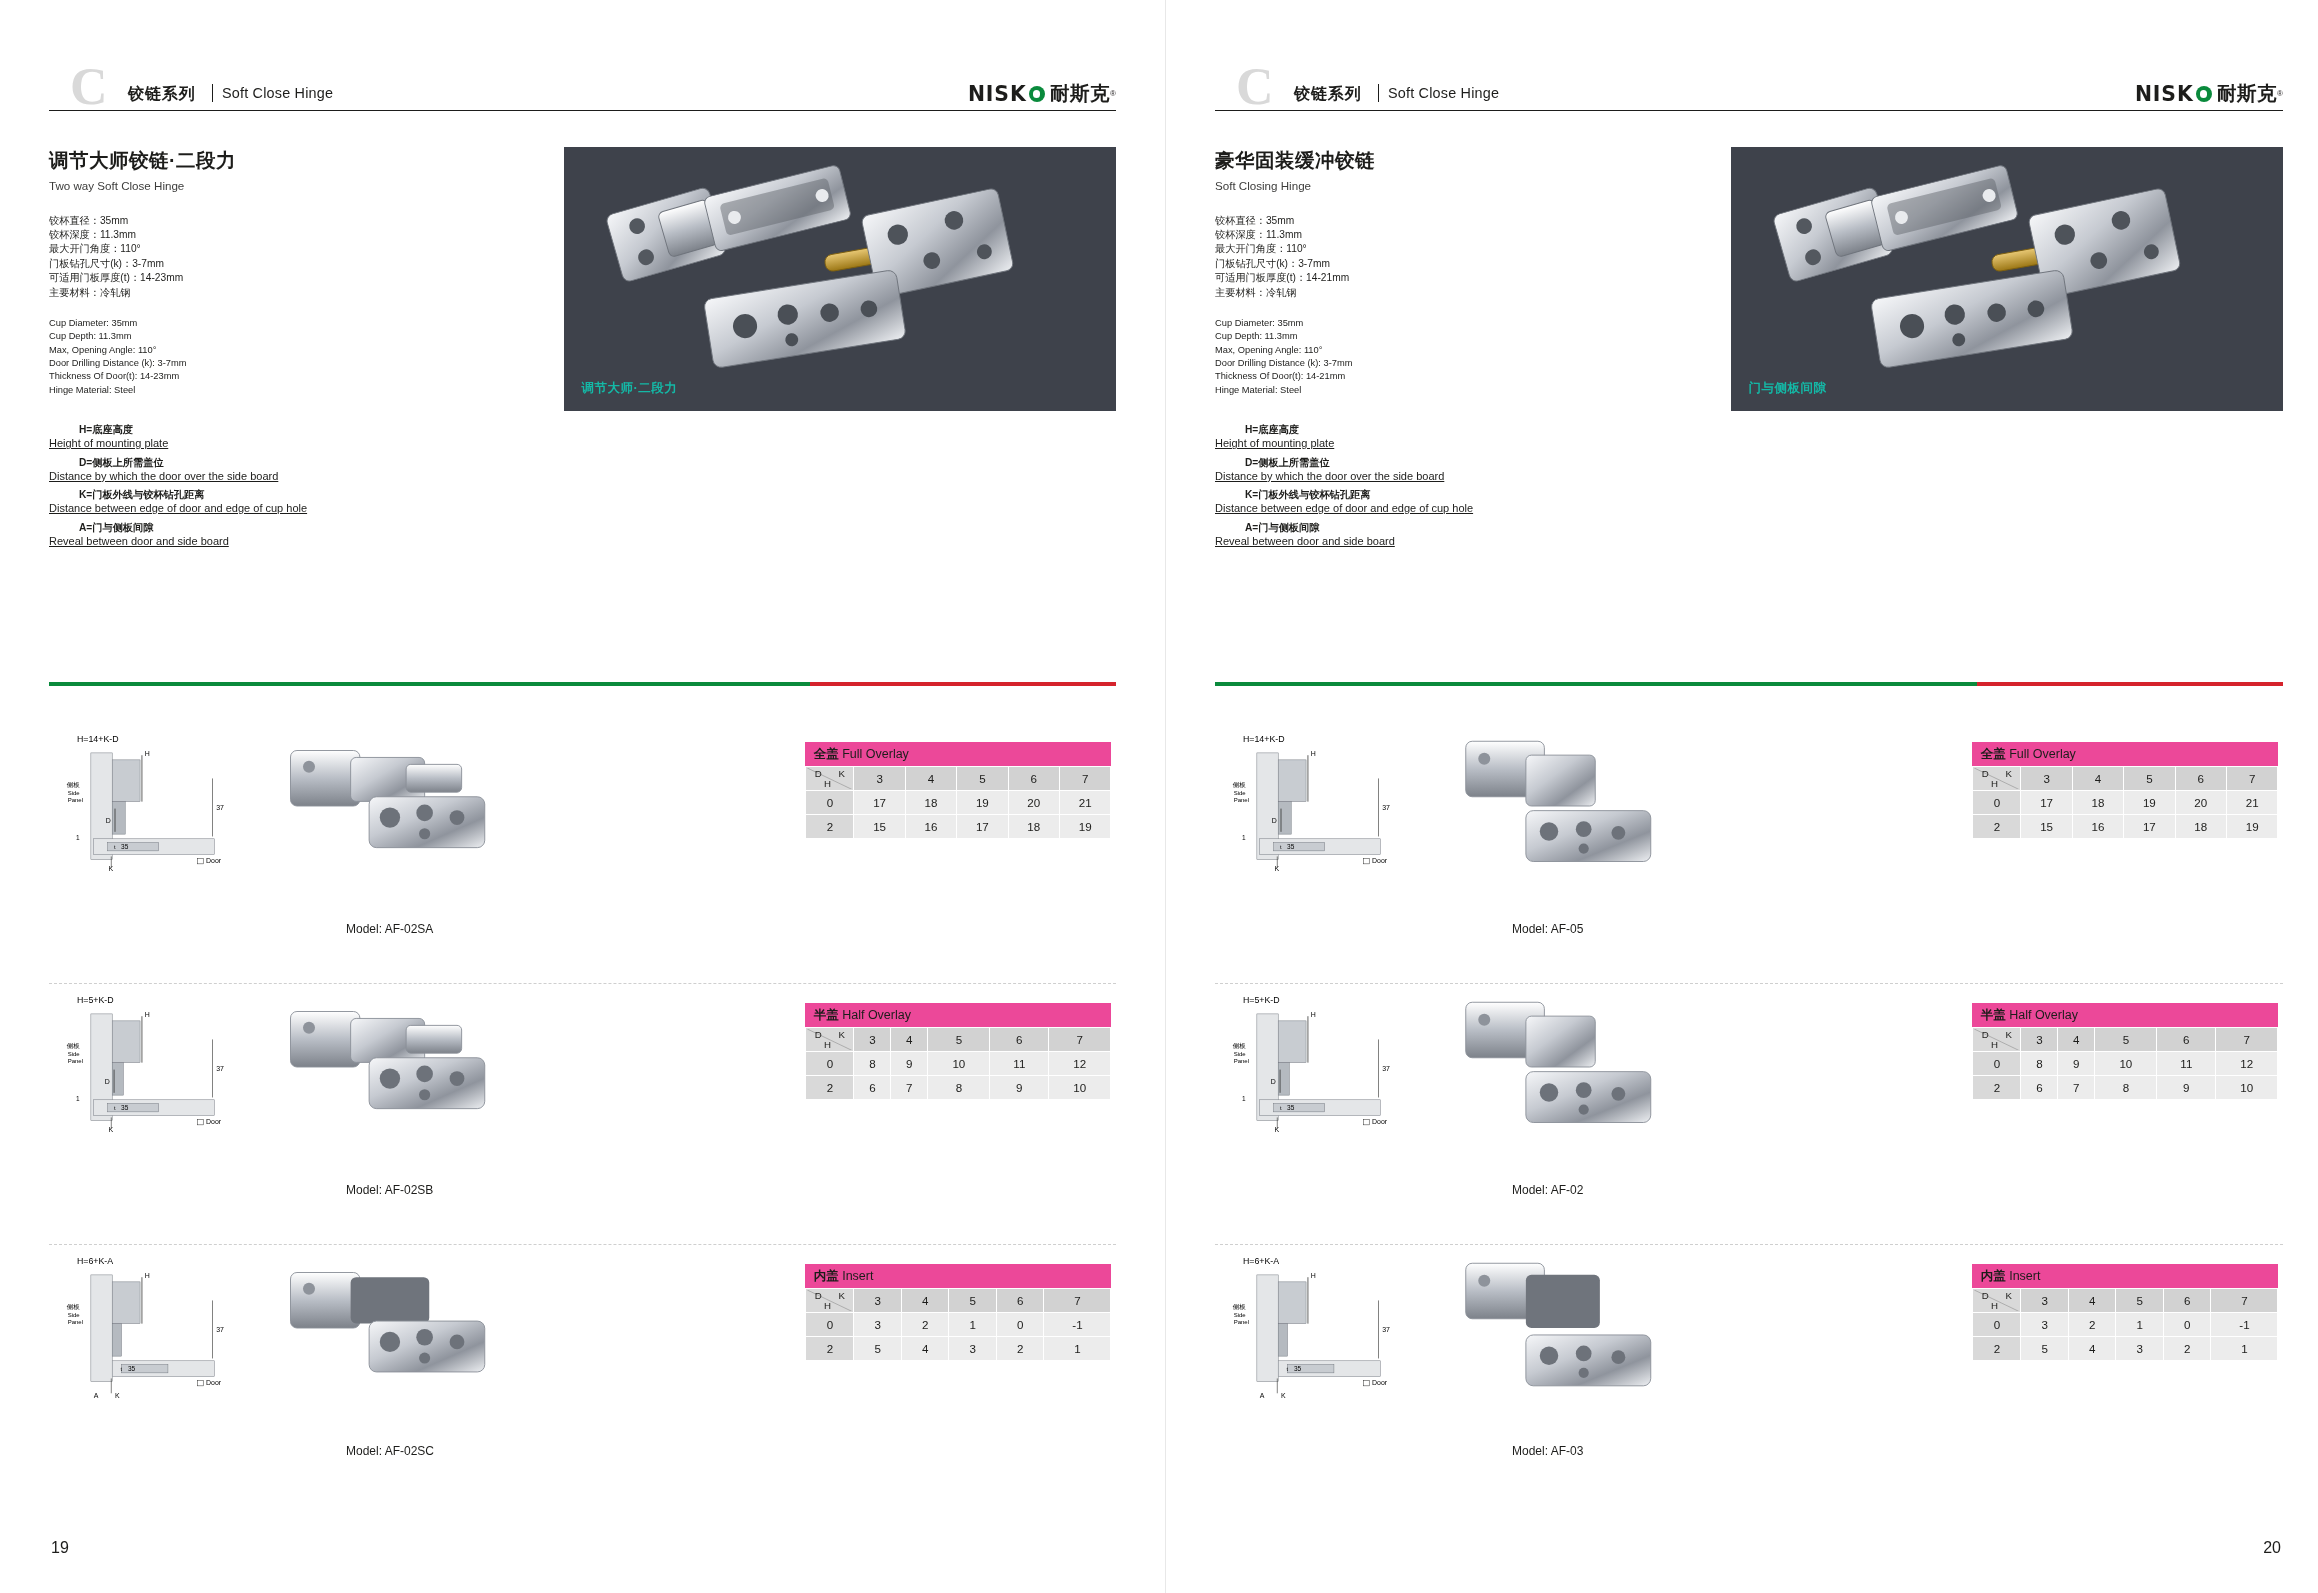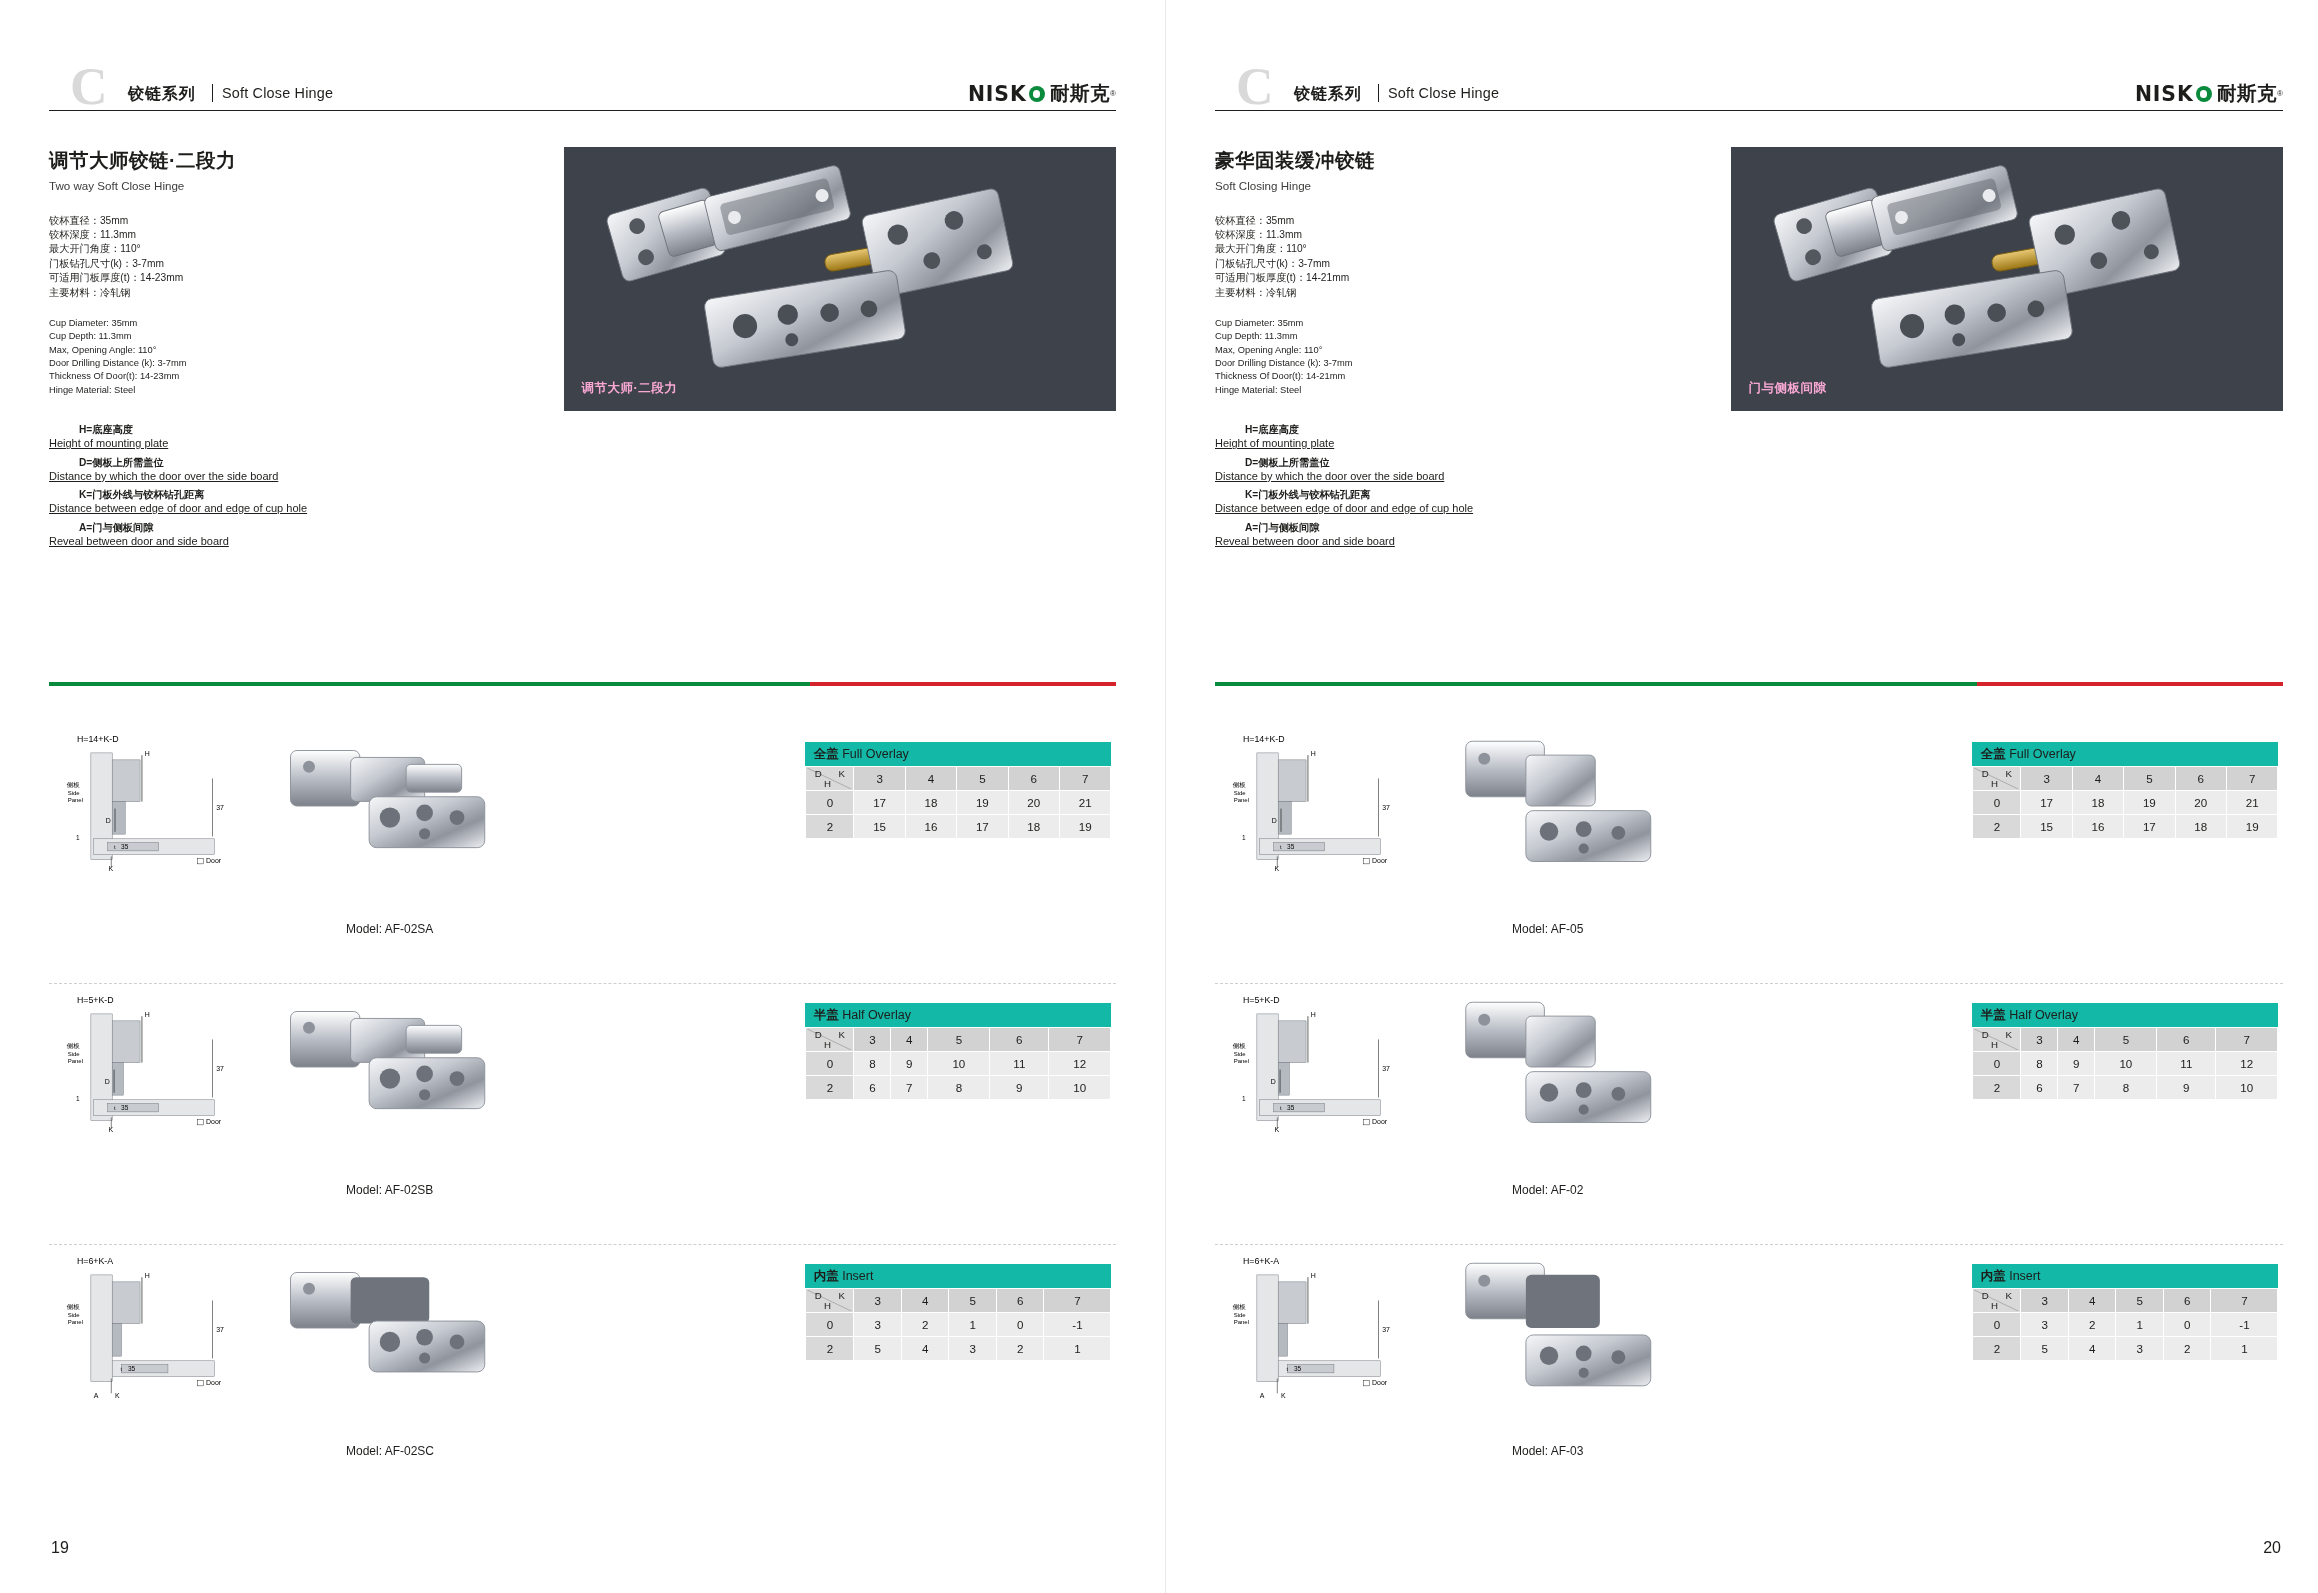--- a/index.html
+++ b/index.html
@@ -29,36 +29,36 @@
   .spec{margin-top:22px;}
   .spec div{font-size:10.2px;line-height:14.4px;color:#1d1d1b;}
   .spec-en{margin-top:16.7px;}
   .spec-en div{font-size:9.3px;line-height:13.4px;color:#1d1d1b;}
   .legend{margin-top:26px;}
   .legend .l-cn{font-size:10.2px;font-weight:bold;color:#1d1d1b;line-height:14px;padding-left:30px;}
   .legend .l-en{font-size:11px;color:#1d1d1b;line-height:12.5px;margin-bottom:6px;text-decoration:underline;}
 
   
   .hero{position:absolute;top:0;right:0;width:552px;height:264px;background:#3e424b;overflow:hidden;}
-  .hero-cap{position:absolute;left:17.6px;bottom:14px;font-size:12.5px;color:#f9a8d4;font-weight:bold;letter-spacing:0.5px;}
+  .hero-cap{position:absolute;left:17.6px;bottom:14px;font-size:12.5px;color:#14b8a6;font-weight:bold;letter-spacing:0.5px;}
 
   
   .div-wrap{position:absolute;left:49px;right:49px;top:682px;height:6.5px;}
   .div-green{position:absolute;left:0;top:0;height:4.2px;background:#0a8a3c;}
   .div-red{position:absolute;right:0;top:0;height:4.2px;width:306px;background:#d5232c;}
 
   
   .rows{position:absolute;left:49px;right:49px;top:723px;}
   .row{position:relative;height:260px;}
   .row + .row{border-top:0.9px dashed #cfcfcf;}
   .diagram{position:absolute;left:14px;top:9.3px;width:195px;height:195px;}
   .model-photo{position:absolute;left:232px;top:9.3px;width:241px;height:185px;}
   .model-label{position:absolute;left:297px;top:199px;font-size:12px;color:#1d1d1b;}
   .tbl{position:absolute;right:4.6px;top:18.5px;width:306px;}
-  .tbl-head{background:#14b8a6;height:24px;line-height:24px;padding-left:8.3px;font-size:12.5px;color:#1d1d1b;}
+  .tbl-head{background:#ec4899;height:24px;line-height:24px;padding-left:8.3px;font-size:12.5px;color:#1d1d1b;}
   .tbl-head b{font-weight:bold;}
   table{border-collapse:collapse;width:100%;}
   td{border:0.5px solid #fff;height:21.3px;text-align:center;font-size:11.6px;background:#ececec;color:#1d1d1b;}
   td.dk{background:#d9d9d9;position:relative;width:45px;}
   td.rh{background:#d2d2d2;font-weight:normal;}
   .dkcell{position:relative;height:21.3px;}
   .dkcell .d{position:absolute;left:7.4px;top:0.9px;font-size:9.7px;}
   .dkcell .k{position:absolute;right:7.4px;top:0.9px;font-size:9.7px;}
   .dkcell .h{position:absolute;left:16.7px;bottom:0px;font-size:9.7px;}
   .dkcell .slash{position:absolute;left:0;top:0;width:100%;height:100%;}

